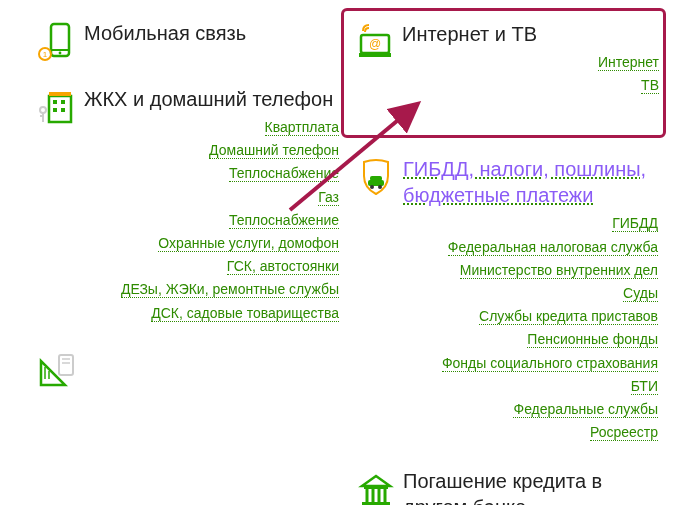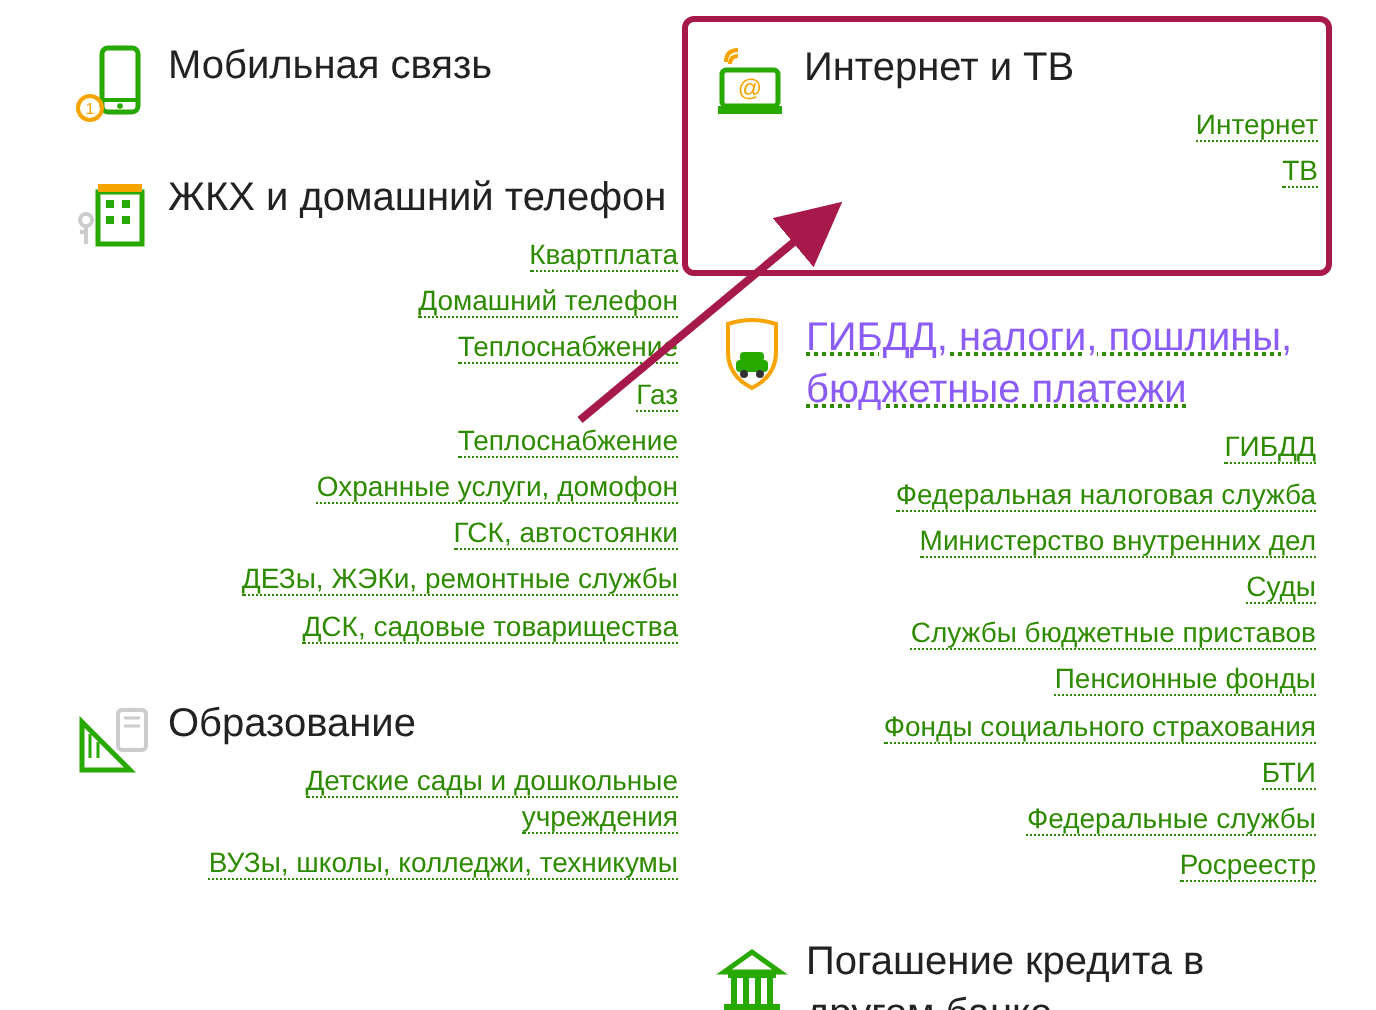--- a/index.html
+++ b/index.html
@@ -147,27 +147,20 @@
           <div class="cat-icon">
             <svg viewBox="0 0 44 44">
               <path d="M6 36 L6 12 L30 36 Z" fill="none" stroke="#27a900" stroke-width="2.5"></path>
               <line x1="10" y1="30" x2="10" y2="18" stroke="#27a900" stroke-width="1.5"></line>
               <line x1="14" y1="30" x2="14" y2="22" stroke="#27a900" stroke-width="1.5"></line>
               <rect x="24" y="6" width="14" height="20" rx="2" fill="none" stroke="#ccc" stroke-width="2"></rect>
               <line x1="27" y1="10" x2="35" y2="10" stroke="#ccc" stroke-width="1.5"></line>
               <line x1="27" y1="14" x2="35" y2="14" stroke="#ccc" stroke-width="1.5"></line>
             </svg>
           </div>
-          <div class="cat-body">
-            <div class="cat-title">Образование</div>
-            <ul class="links">
-              <li><a class="sublink">Детские сады и дошкольные учреждения</a></li>
-              <li><a class="sublink">ВУЗы, школы, колледжи, техникумы</a></li>
-            </ul>
-          </div>
         </div>
       </div>
     </div>
   <div class="col" id="right-col">
       <div class="highlight-box">
         <div class="category">
           <div class="cat-icon">
             <svg viewBox="0 0 44 44">
               <rect x="8" y="14" width="28" height="18" rx="2" fill="none" stroke="#27a900" stroke-width="2.5"></rect>
               <rect x="6" y="32" width="32" height="4" fill="#27a900"></rect>
@@ -196,21 +189,21 @@
               <rect x="16" y="20" width="12" height="5" rx="2" fill="#27a900"></rect>
             </svg>
           </div>
           <div class="cat-body">
             <div class="cat-title link">ГИБДД, налоги, пошлины, бюджетные платежи</div>
             <ul class="links">
               <li><a class="sublink">ГИБДД</a></li>
               <li><a class="sublink">Федеральная налоговая служба</a></li>
               <li><a class="sublink">Министерство внутренних дел</a></li>
               <li><a class="sublink">Суды</a></li>
-              <li><a class="sublink">Службы бюджетные приставов</a></li>
+              <li><a class="sublink">Службы кредита приставов</a></li>
               <li><a class="sublink">Пенсионные фонды</a></li>
               <li><a class="sublink">Фонды социального страхования</a></li>
               <li><a class="sublink">БТИ</a></li>
               <li><a class="sublink">Федеральные службы</a></li>
               <li><a class="sublink">Росреестр</a></li>
             </ul>
           </div>
         </div>
       </div>
       <div>

